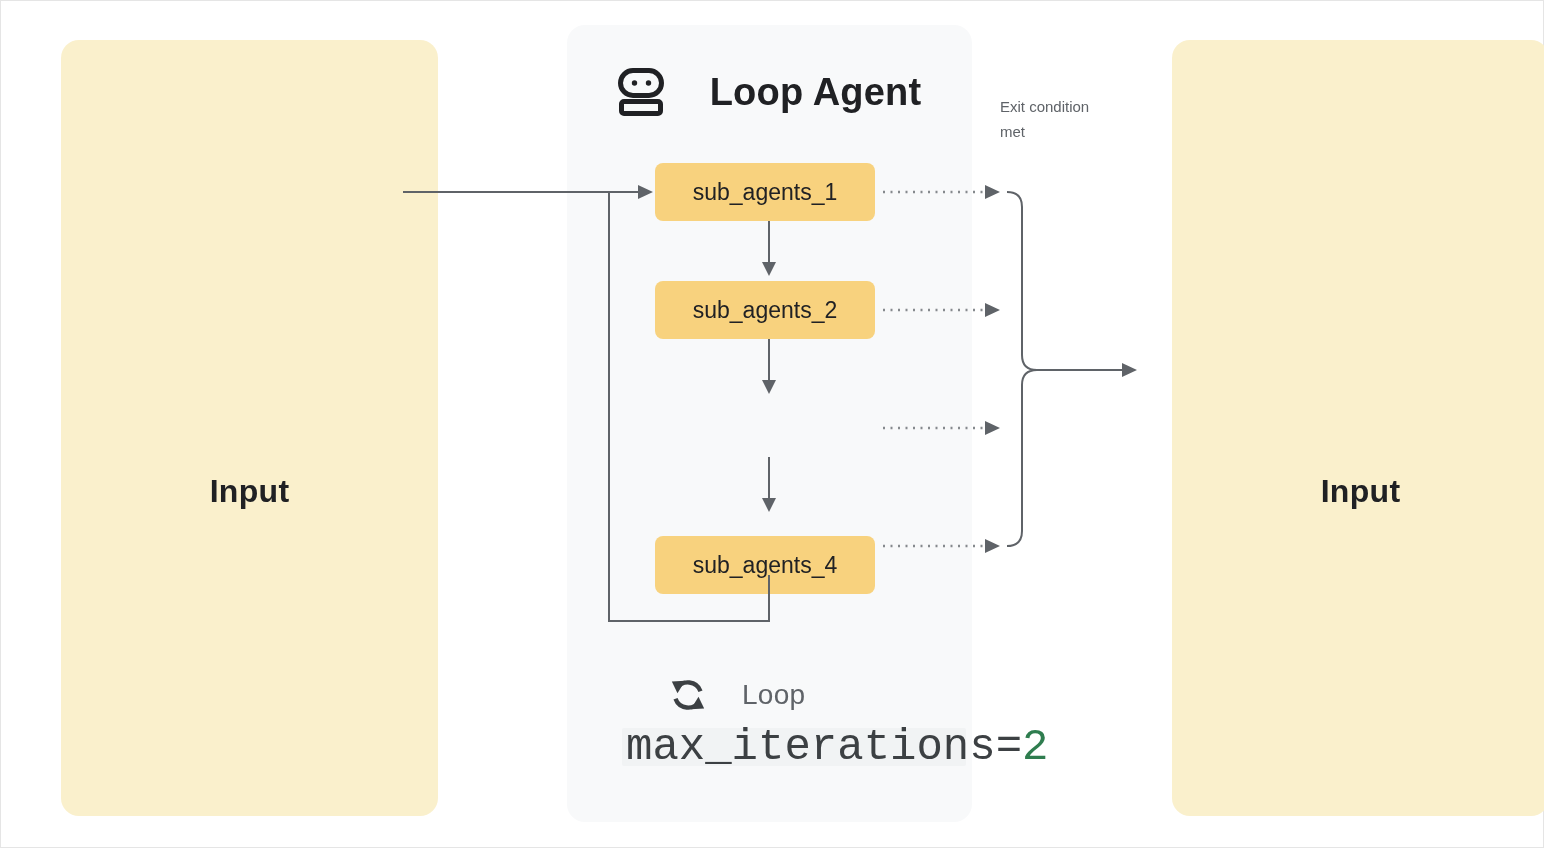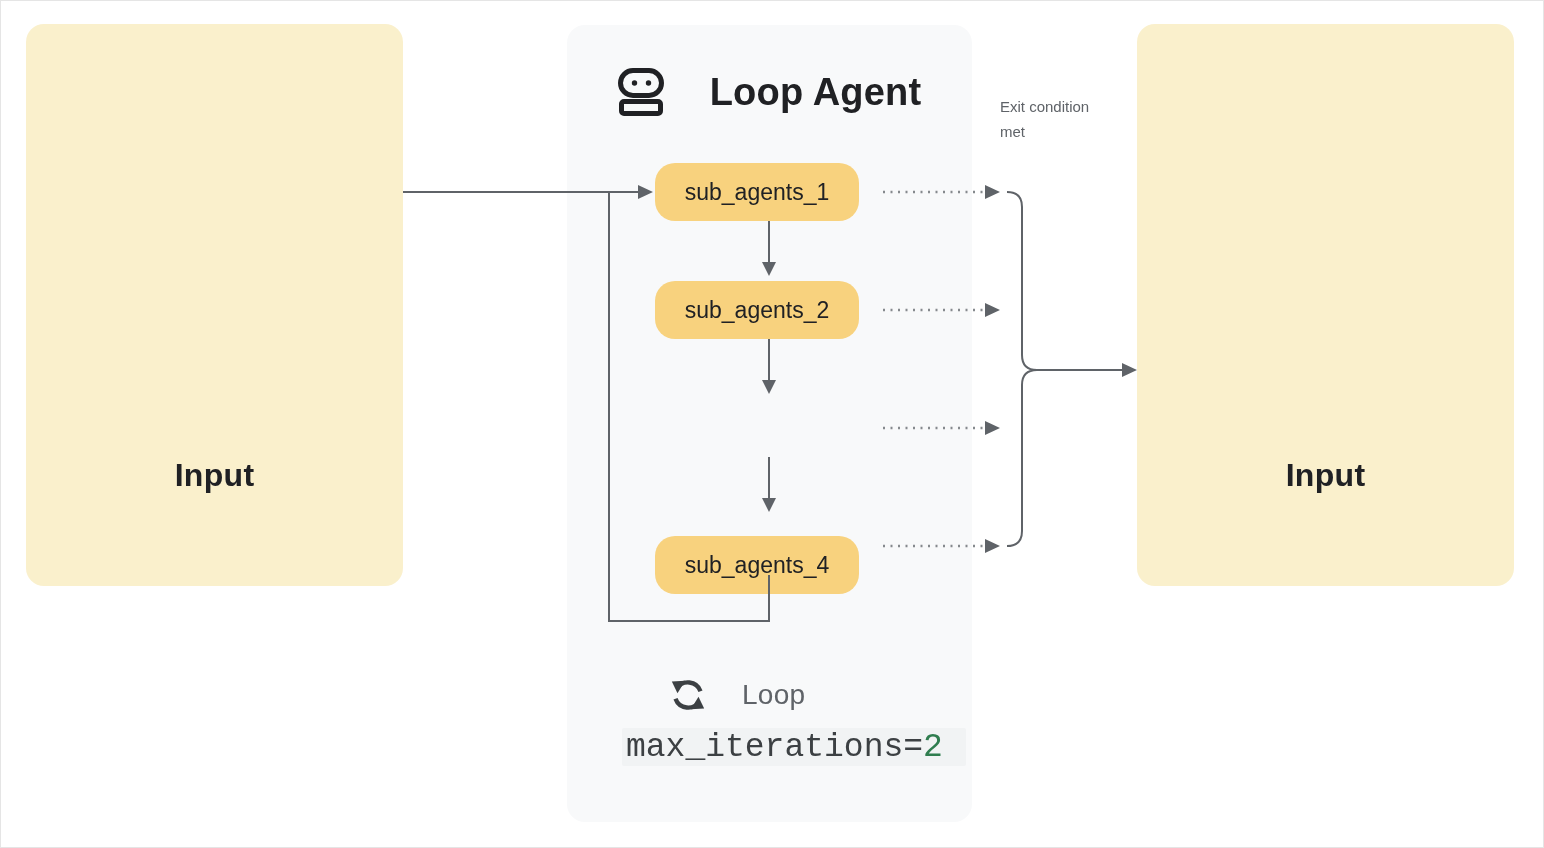--- a/index.html
+++ b/index.html
@@ -6,45 +6,45 @@
     --canvas-bg:#ffffff; --io-box-fill:#faf0cc; --sub-agent-fill:#f8d27e;
     --panel-fill:#f8f9fa; --line:#5f6368; --dotted-line:#85898d;
     --dark-text:#202124; --muted-text:#5f6368; --code-text:#3c4043;
     --code-value:#2f7d4f; --code-bg:#f1f3f4;
   }
   *{margin:0;padding:0;box-sizing:border-box;}
   body{background:#fff;font-family:"Liberation Sans",sans-serif;}
   .canvas{position:relative;width:1544px;height:848px;background:var(--canvas-bg);
           overflow:hidden;box-shadow:inset 0 0 0 1px #e5e5e5;}
 
-  .io-box{position:absolute;top:24px;width:377px;height:562px;border-radius:18px;
-          background:var(--io-box-fill);}
+  .io-box{position:absolute;top:40px;width:377px;height:776px;border-radius:18px;
+          background:var(--io-box-fill);margin-left:35px;}
   .io-box.input{left:26px;}
   .io-box.output{left:1137px;}
   .io-label{position:absolute;left:0;right:0;top:433px;text-align:center;
             font-size:32px;font-weight:600;color:var(--dark-text);letter-spacing:.3px;}
 
   .panel{position:absolute;left:567px;top:25px;width:405px;height:797px;
          border-radius:18px;background:var(--panel-fill);}
   .panel-header{position:absolute;left:0;right:0;top:43px;display:flex;
                 justify-content:center;align-items:center;gap:46px;}
   .robot{color:var(--dark-text);display:block;}
   .panel-title{font-size:38px;font-weight:600;color:var(--dark-text);line-height:48px;letter-spacing:.2px;}
 
-  .sub-box{position:absolute;left:88px;width:204px;height:58px;border-radius:20px;
+  .sub-box{position:absolute;left:88px;width:220px;height:58px;border-radius:8px;
            background:var(--sub-agent-fill);display:flex;align-items:center;justify-content:center;
            font-size:23px;color:var(--dark-text);}
   .sub-1{top:138px;} .sub-2{top:256px;} .sub-3{top:374px;} .sub-4{top:511px;}
 
   .loop-icon{position:absolute;left:101px;top:650px;color:var(--code-text);}
   .loop-label{position:absolute;left:175px;top:650px;height:40px;line-height:40px;
               font-size:28px;color:var(--muted-text);letter-spacing:.3px;}
   .code-line{position:absolute;left:55px;top:703px;width:344px;height:38px;background:var(--code-bg);
              display:flex;align-items:center;padding-left:4px;border-radius:2px;
-             font-family:"Liberation Mono",monospace;font-size:33px;color:var(--code-text);white-space:pre;}
+             font-family:"Liberation Mono",monospace;font-size:44px;color:var(--code-text);white-space:pre;}
   .code-line .val{color:var(--code-value);}
 
   .exit-note{position:absolute;left:1000px;top:94px;width:106px;font-size:15px;
              line-height:25px;color:var(--muted-text);}
 
   svg.overlay{position:absolute;left:0;top:0;pointer-events:none;}
   .ln{fill:none;stroke:var(--line);stroke-width:2;}
   .ah{fill:var(--line);stroke:none;}
   .dot{fill:none;stroke:var(--dotted-line);stroke-width:2.4;stroke-dasharray:2 5.5;}
 </style>

